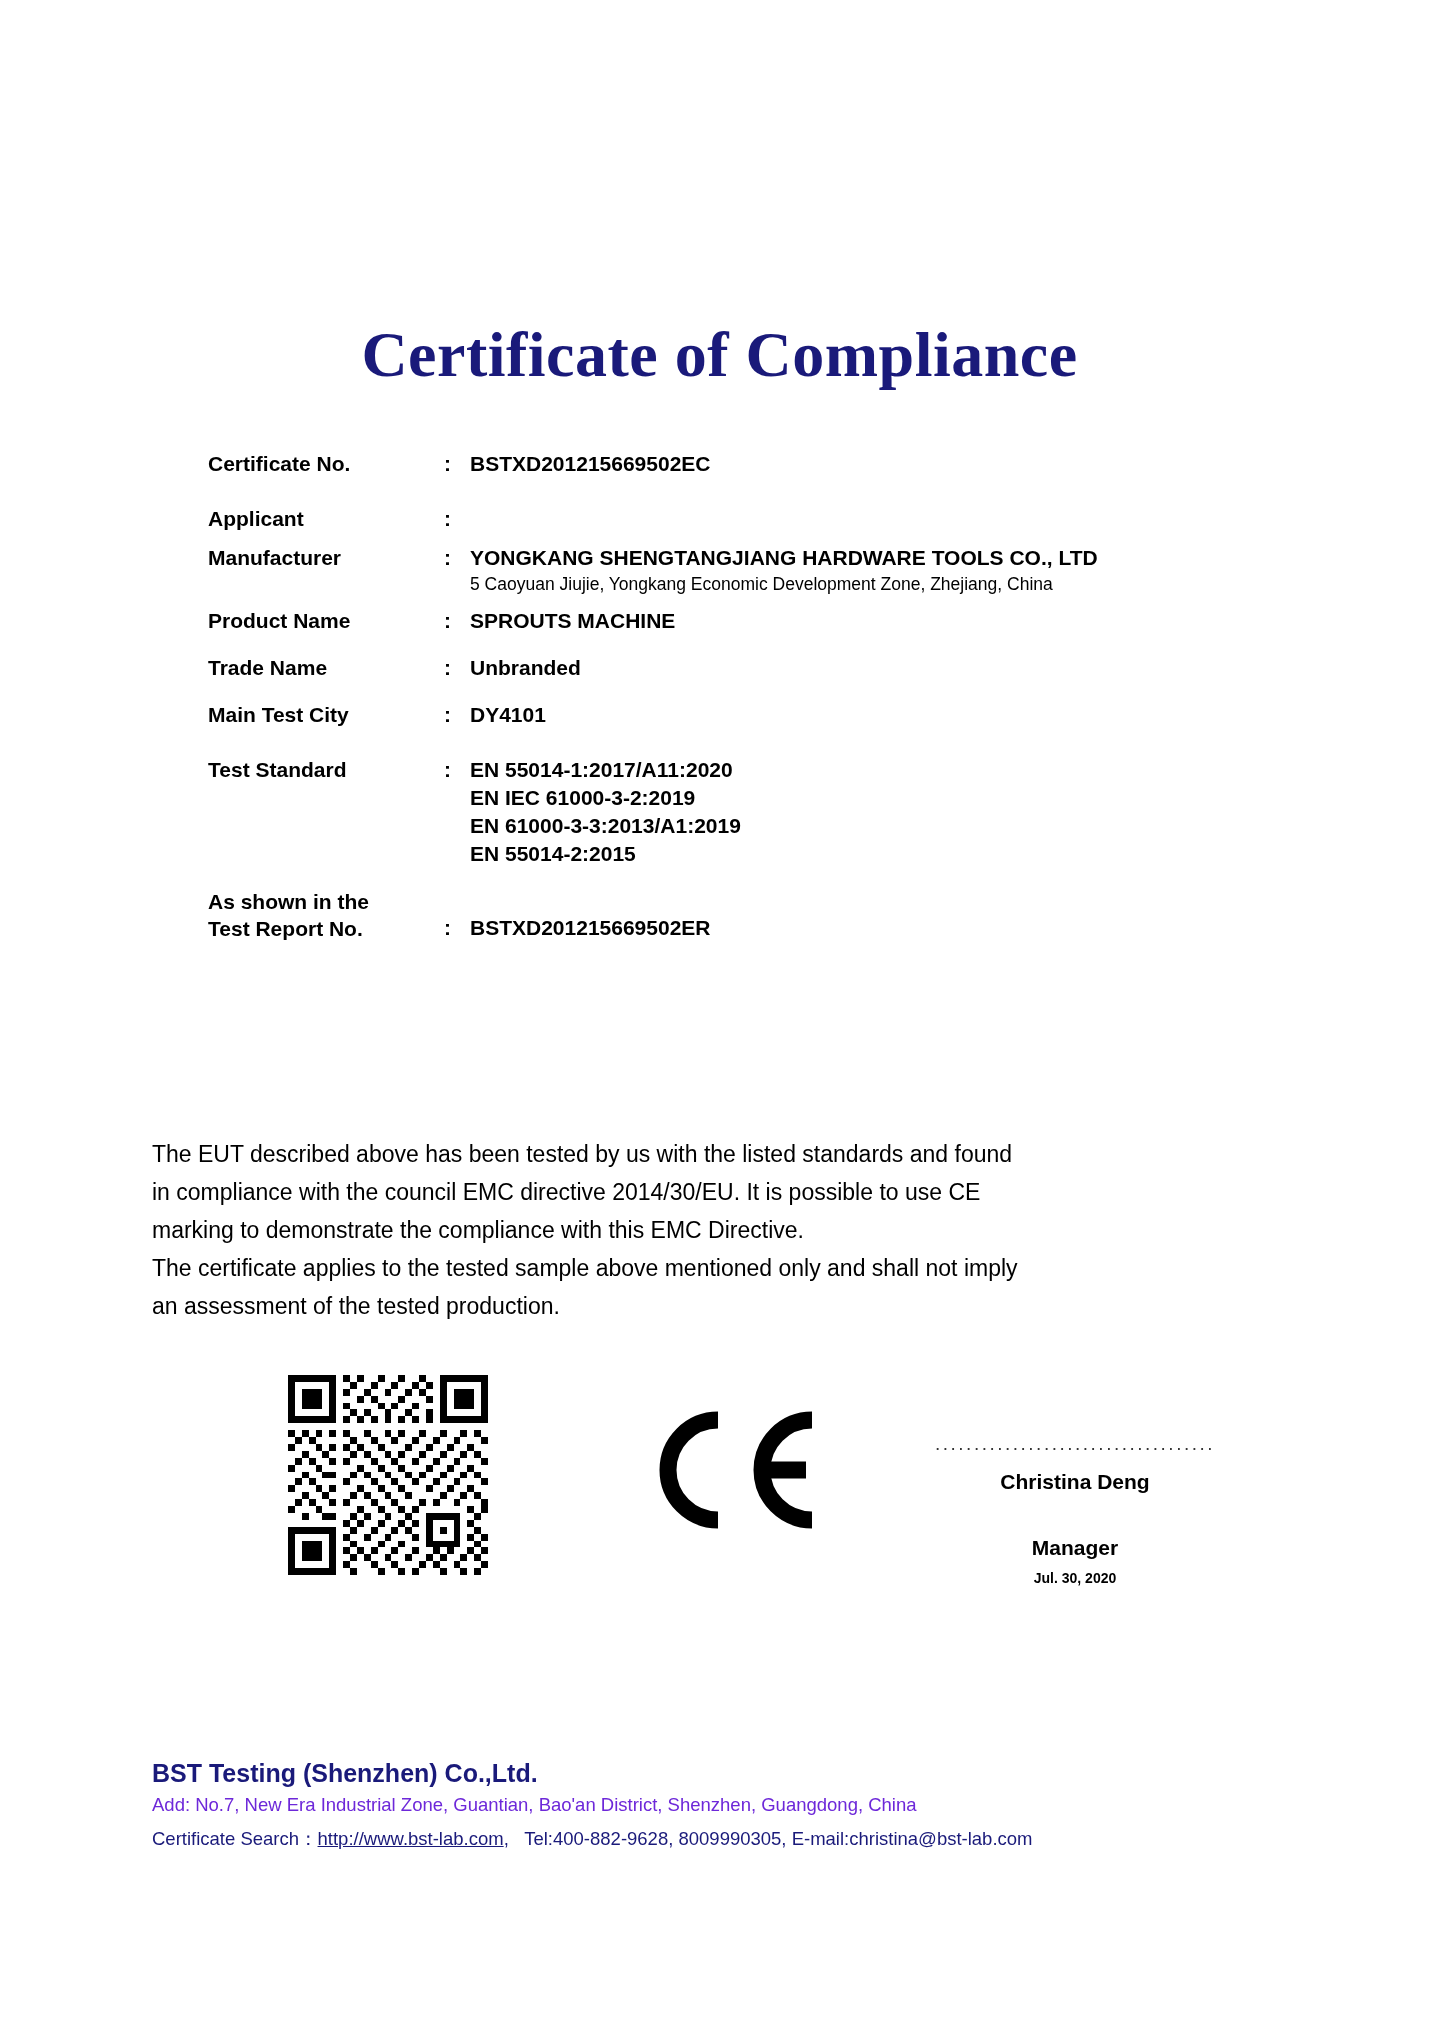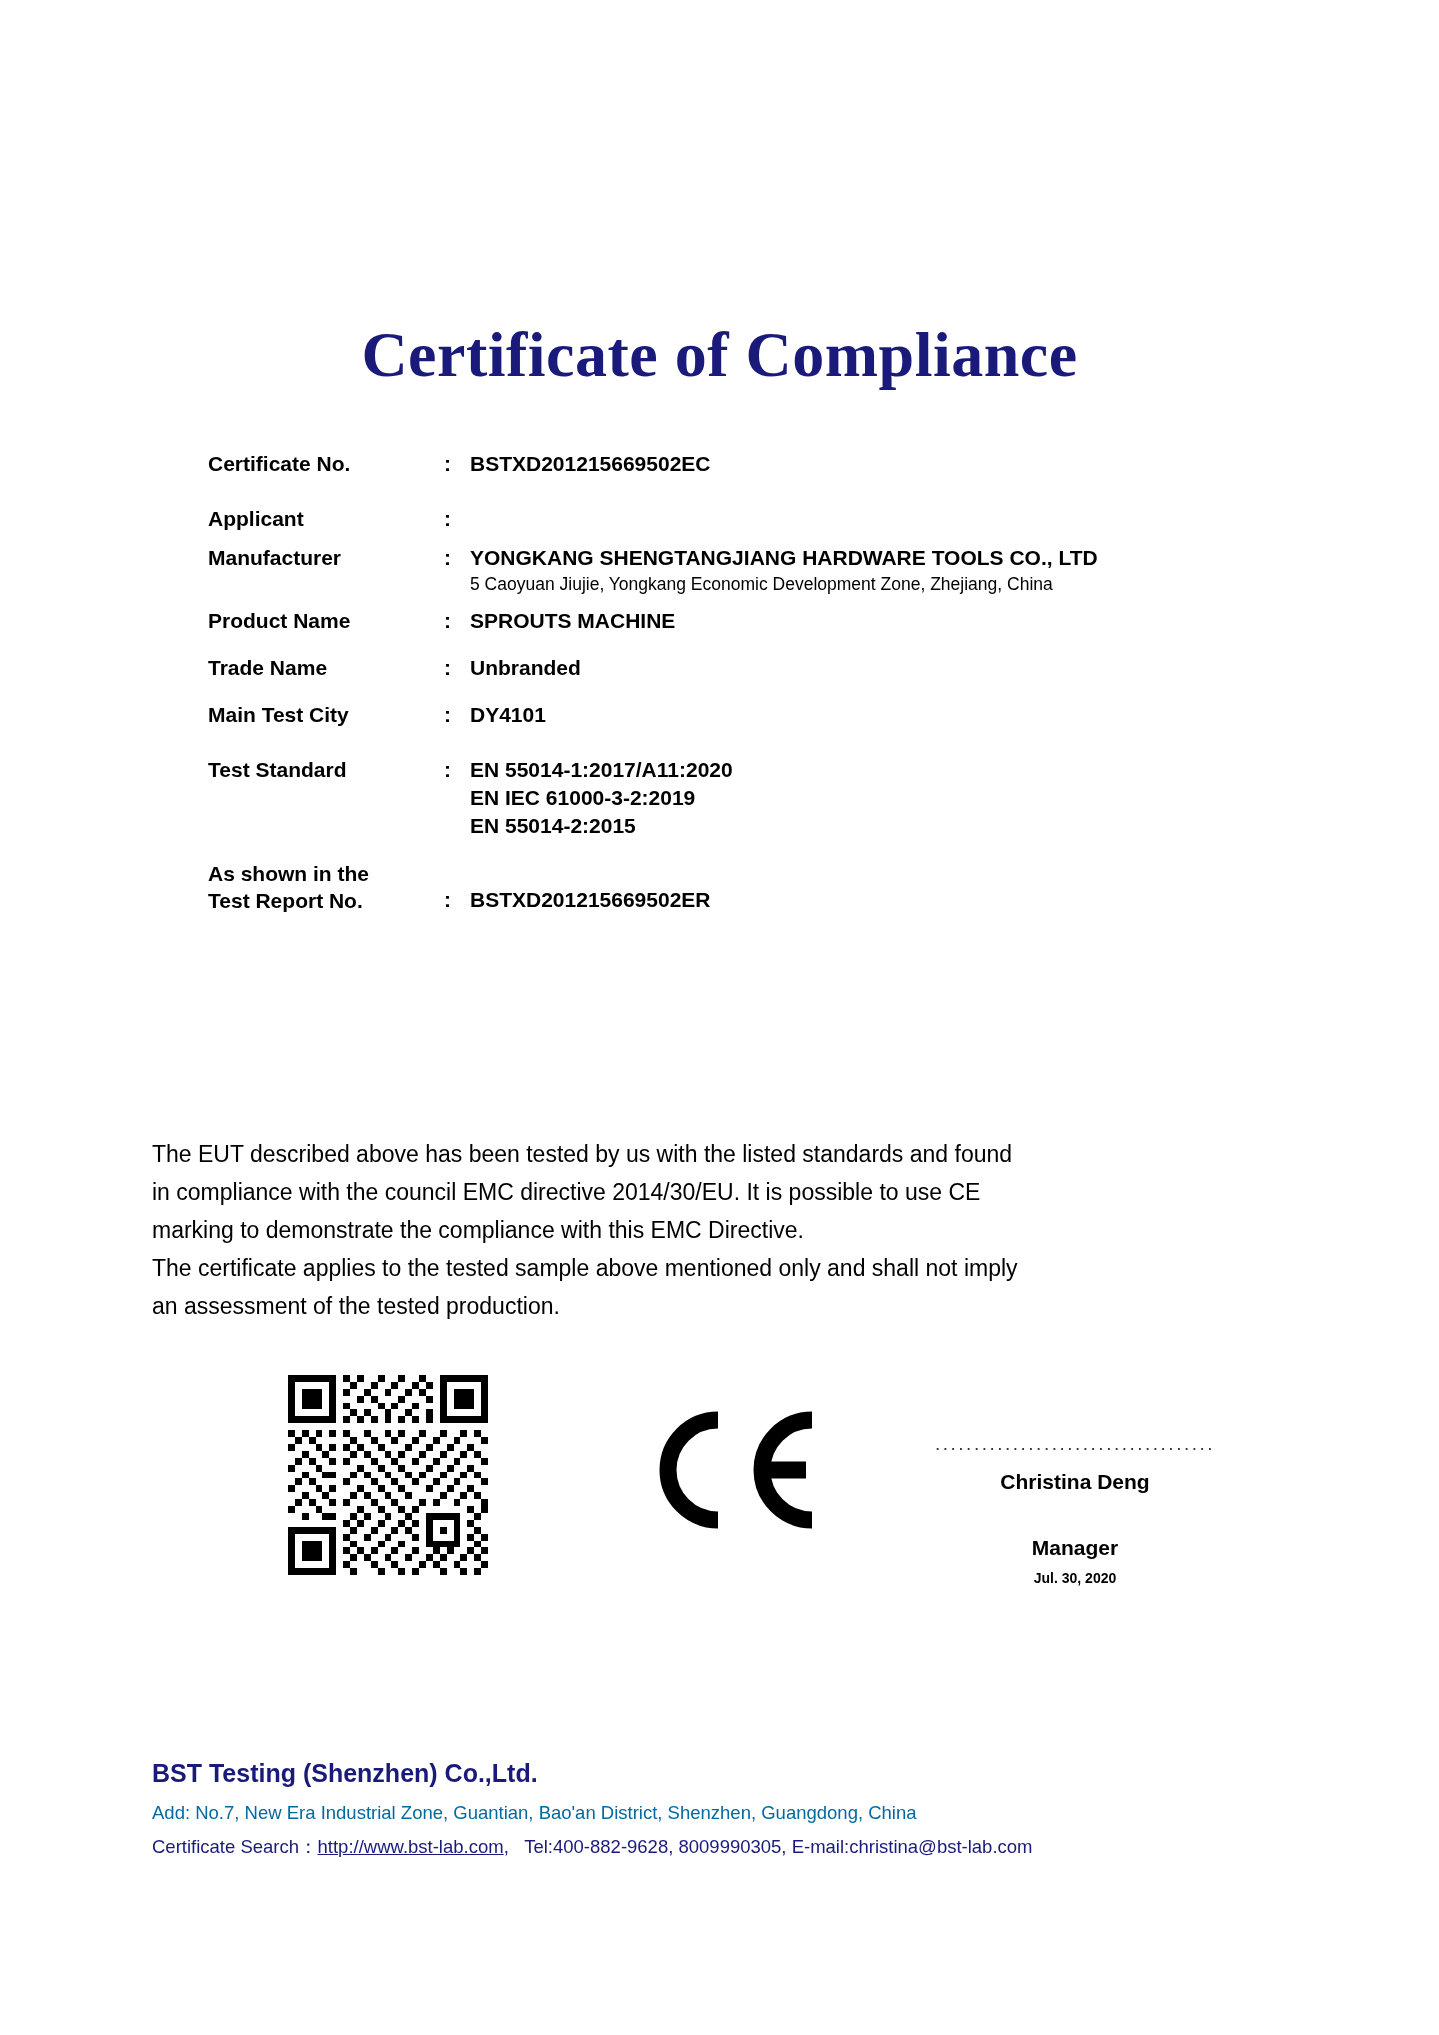--- a/index.html
+++ b/index.html
@@ -162,23 +162,22 @@
     top: 1755px;
     width: 1160px;
   }
   .footer .company {
     font-size: 25px;
     font-weight: bold;
     color: #1a1a7a;
     line-height: 36px;
   }
   .footer .addr {
-    margin-top: 8px;
     font-size: 18.5px;
-    color: #0369a1;
+    color: #6d28d9;
     line-height: 28px;
   }
   .footer .search {
     margin-top: 6px;
     font-size: 18.5px;
     color: #1a1a7a;
     line-height: 28px;
   }
   .footer .search a {
     color: #1a1a7a;
@@ -243,20 +242,21 @@
     </div>
 
     <div class="gap-md"></div>
 
     <div class="field-row">
       <div class="fl">Test Standard</div>
       <div class="colon">:</div>
       <div class="fv">
         <span class="std-line">EN 55014-1:2017/A11:2020</span>
         <span class="std-line">EN IEC 61000-3-2:2019</span>
+        <span class="std-line">EN 61000-3-3:2013/A1:2019</span>
         <span class="std-line">EN 55014-2:2015</span>
       </div>
     </div>
 
     <div class="gap-sm"></div>
 
     <div class="field-row">
       <div class="fl">
         <span class="fl2">As shown in the</span>
         <span class="fl2">Test Report No.</span>

